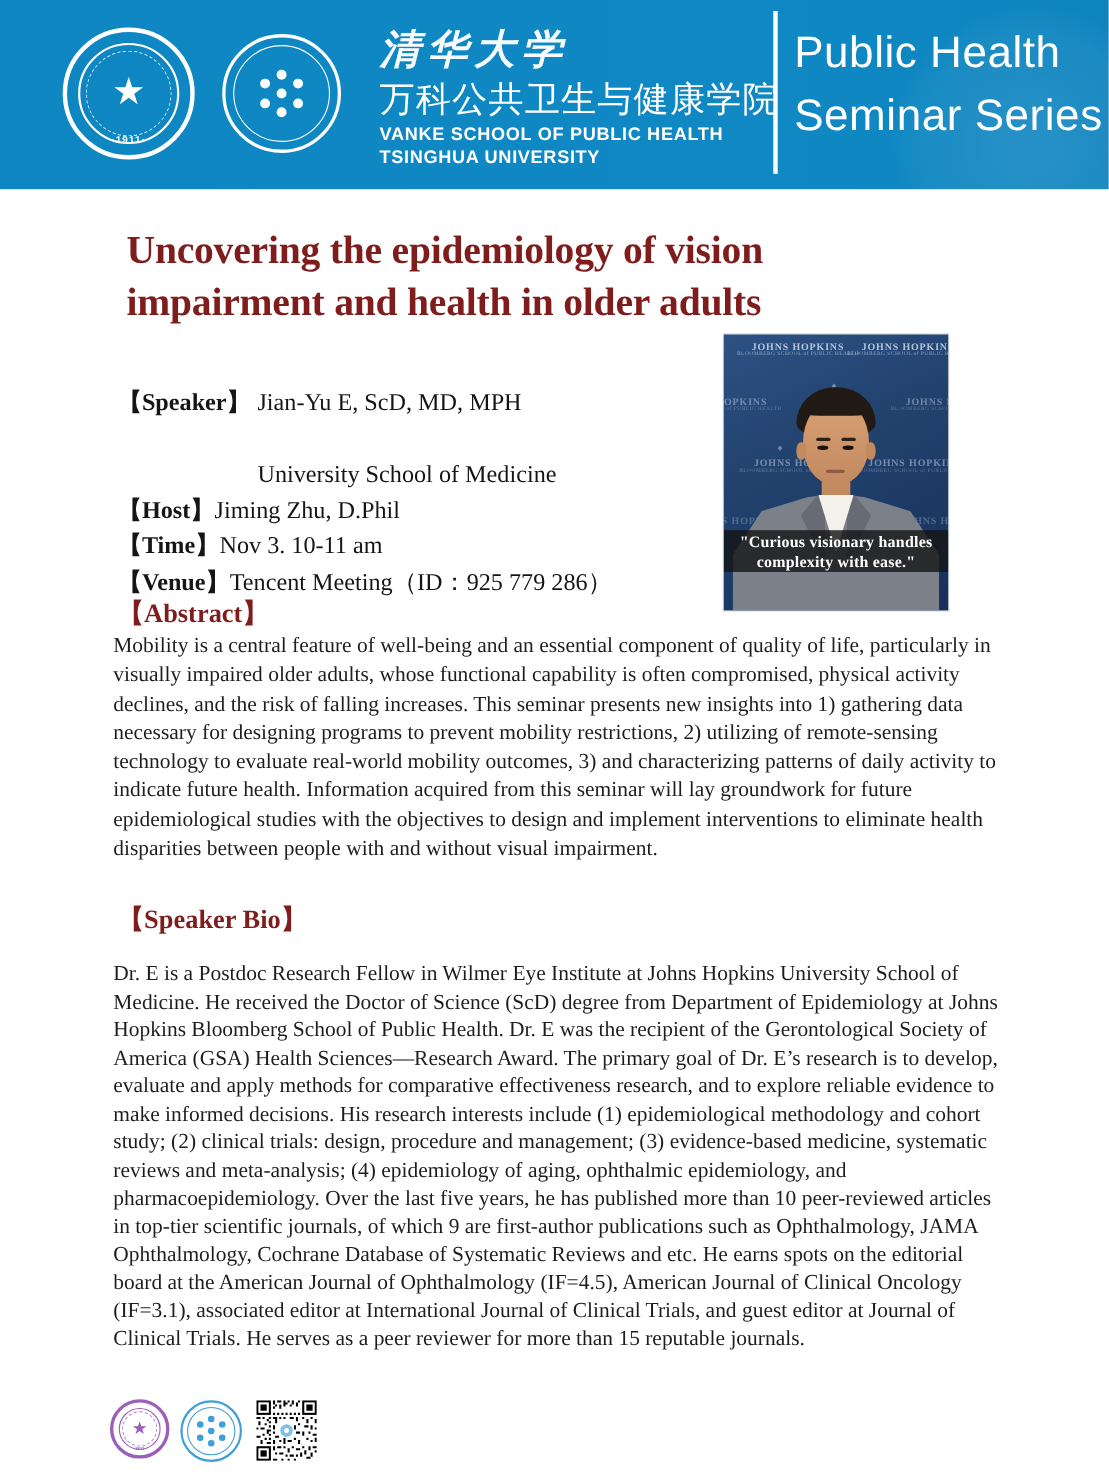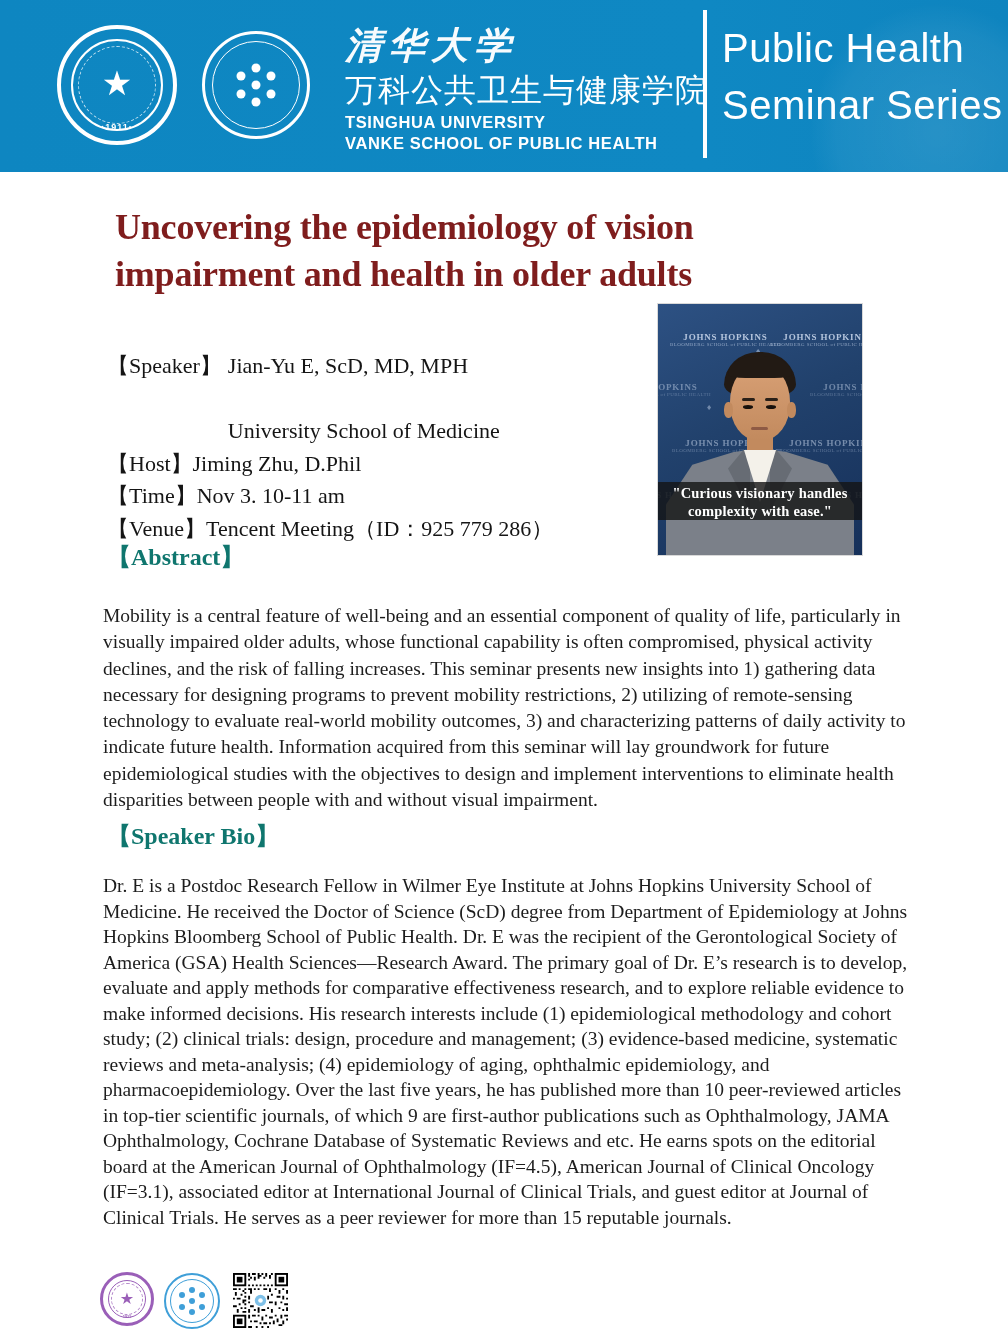--- a/index.html
+++ b/index.html
@@ -40,21 +40,21 @@
     font-size:40px; line-height:57px; font-weight:400; letter-spacing:.5px; }
 
   
   .sem-title { position:absolute; left:115px; top:204px; width:660px; color:#7f1d1d;
     font-size:36px; line-height:47px; font-weight:bold; letter-spacing:-.2px; }
 
   
   .photo { position:absolute; left:658px; top:304px; width:204px; height:251px; overflow:hidden;
     background:linear-gradient(155deg,#2d5183 0%, #21416c 45%, #16305a 100%); box-shadow:0 0 0 1px rgba(0,0,0,.15); }
   .wm { position:absolute; color:#cfdcf0; text-align:center; font-family:"Liberation Serif",serif; }
-  .wm .t { display:block; font-size:9px; font-weight:bold; letter-spacing:.8px; white-space:nowrap;margin-top:22px; }
+  .wm .t { display:block; font-size:9px; font-weight:bold; letter-spacing:.8px; white-space:nowrap; }
   .wm .s { display:block; font-size:5px; letter-spacing:.4px; white-space:nowrap; opacity:.7; }
   .crest { position:absolute; color:#cfdcf0; font-size:7px; font-family:"DejaVu Sans",sans-serif; }
 
   .hair { position:absolute; left:66px; top:48px; width:72px; height:46px; background:#221a14;
     border-radius:50% 50% 45% 45% / 75% 75% 30% 30%; }
   .face { position:absolute; left:72px; top:60px; width:60px; height:76px;
     background:linear-gradient(#d8a075,#c28a5e); border-radius:46% 46% 44% 44% / 50% 50% 48% 48%; }
   .fringe { position:absolute; left:70px; top:52px; width:64px; height:22px; background:#221a14;
     border-radius:50% 50% 30% 30% / 90% 90% 20% 20%; }
   .ear { position:absolute; top:98px; width:9px; height:16px; background:#c28a5e; border-radius:45%; }
@@ -71,29 +71,29 @@
     clip-path:polygon(0 0, 100% 0, 50% 100%); }
   .lapel { position:absolute; top:146px; width:22px; height:62px; background:#676c74; }
   .lapel.l { left:70px; clip-path:polygon(70% 0, 100% 0, 100% 100%, 0 30%); }
   .lapel.r { left:112px; clip-path:polygon(0 0, 30% 0, 100% 30%, 0 100%); }
   .caption { position:absolute; left:0; top:178px; width:100%; height:38px; background:rgba(20,20,20,.80);
     color:#fff; text-align:center; font-size:14.5px; line-height:17.5px; font-weight:bold; padding-top:3px;
     font-family:"Liberation Serif",serif; letter-spacing:.2px; }
 
   
   .info { position:absolute; left:107px; top:350px; width:545px; font-size:22px; line-height:32.5px; color:#151515; }
-  .info .lbl { font-weight:normal; }
+  .info .lbl { font-weight:bold; }
   .row-speaker { display:flex; }
   .row-speaker .val { margin-left:6px; }
 
   
-  .sec-head { position:absolute; left:107px; font-size:24px; font-weight:bold; color:#0f766e; }
+  .sec-head { position:absolute; left:107px; font-size:24px; font-weight:bold; color:#7f1d1d; }
   .abstract-head { top:541px; }
   .para { position:absolute; left:103px; width:812px; font-size:19.5px; color:#1d1d1d; text-align:left; }
-  .abstract-body { top:603px; line-height:26.3px; }
+  .abstract-body { top:575px; line-height:26.3px; }
   .bio-head { top:820px; }
   .bio-body { top:873px; line-height:25.5px; }
 
   
   .footer { position:absolute; left:0; top:1268px; width:1008px; height:70px; }
   .seal-th-ft { --c:#9a5fb8; position:absolute; left:100px; top:4px; width:54px; height:54px; border-width:3px; }
   .seal-th-ft .ring { inset:5px; border-width:1px; }
   .seal-th-ft .ring::before { inset:2px; }
   .seal-th-ft .star { font-size:16px; }
   .seal-th-ft .year { font-size:4px; bottom:4px; }
@@ -119,22 +119,22 @@
   </div>
 
   <div class="seal-vk seal-vk-hdr">
     <div class="ring2"></div>
     <div class="dotmark"></div>
   </div>
 
   <div class="school-text">
     <div class="calligraphy">清华大学</div>
     <div class="school-cn">万科公共卫生与健康学院</div>
+    <div class="school-en">VANKE SCHOOL OF PUBLIC HEALTH</div>
     <div class="school-en">TSINGHUA UNIVERSITY</div>
-    <div class="school-en">VANKE SCHOOL OF PUBLIC HEALTH</div>
   </div>
 
   <div class="hdr-divider"></div>
 
   <div class="series-title">
     <div>Public Health</div>
     <div>Seminar Series</div>
   </div>
 </div>
 

